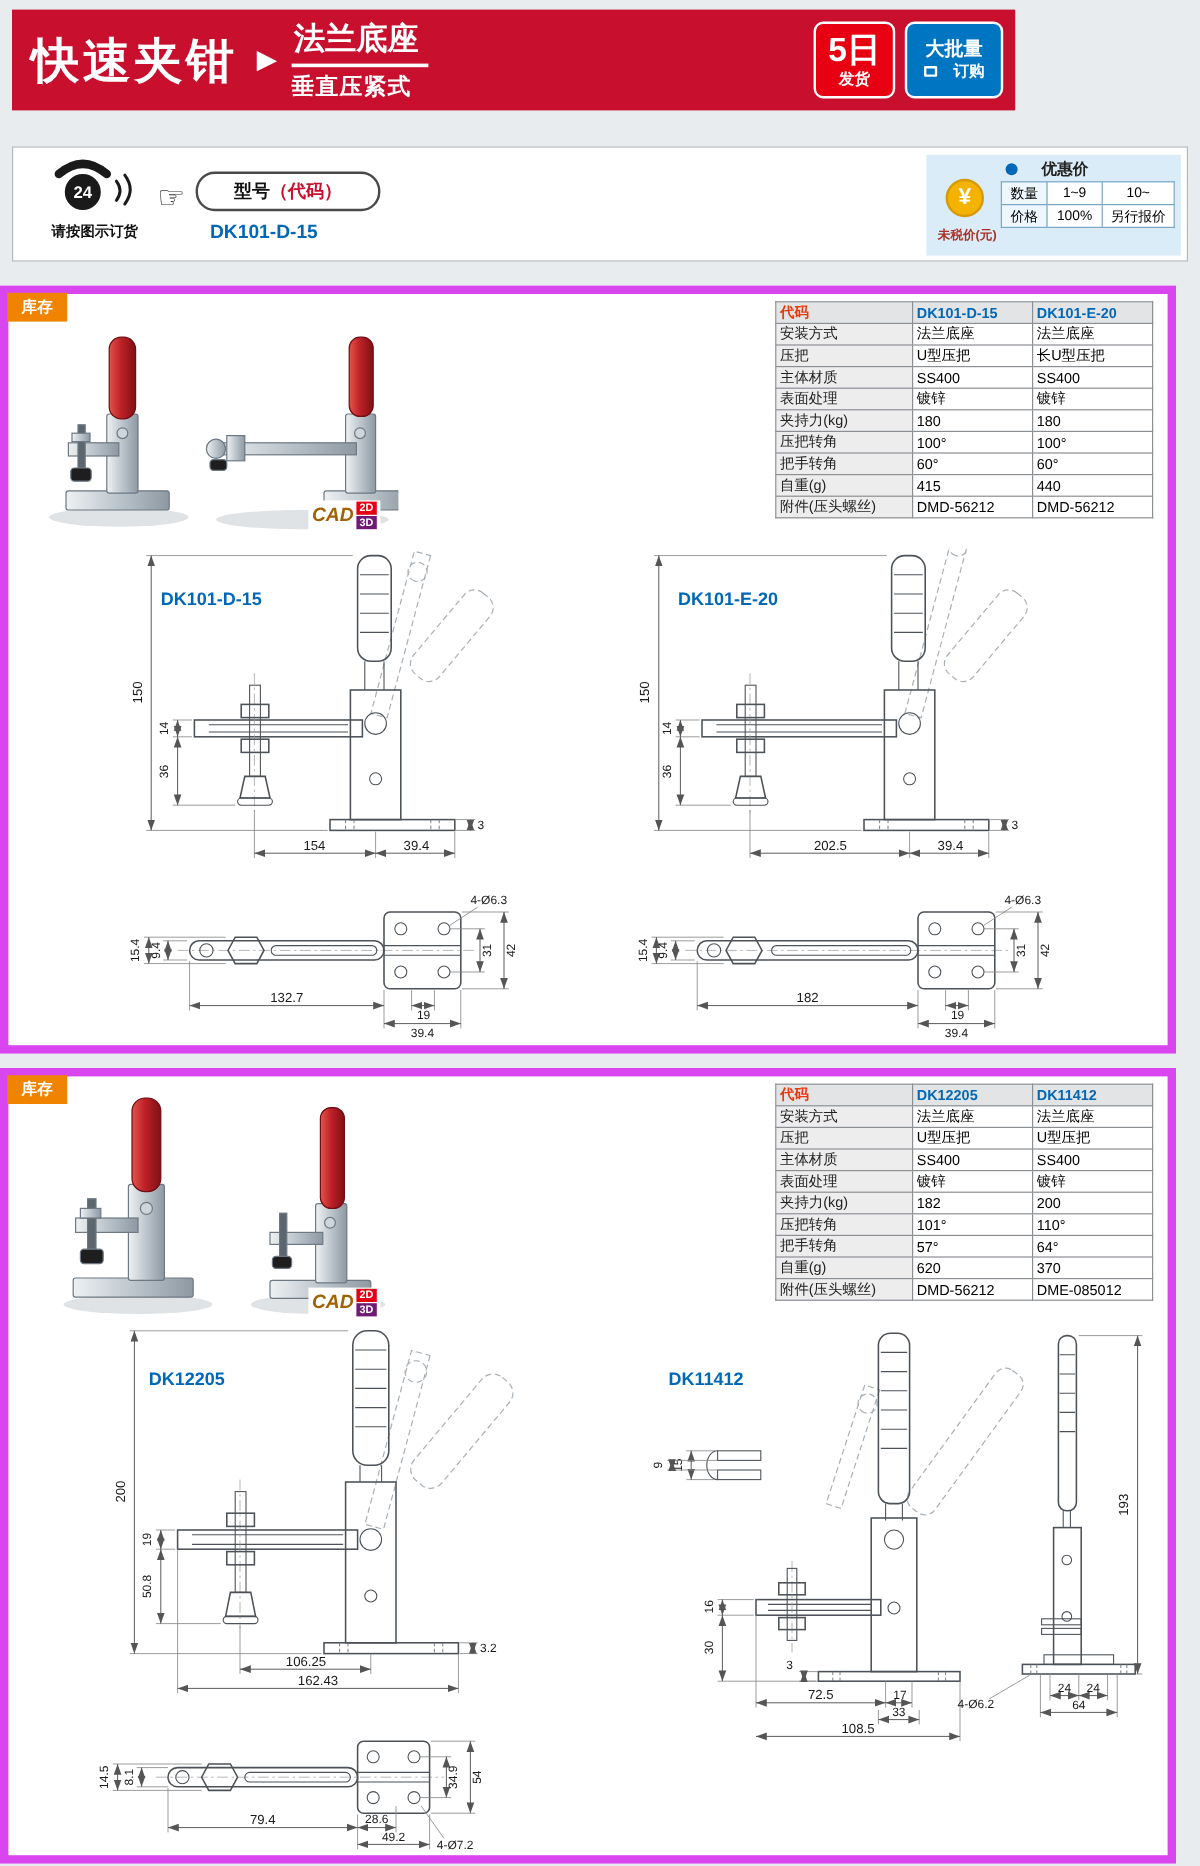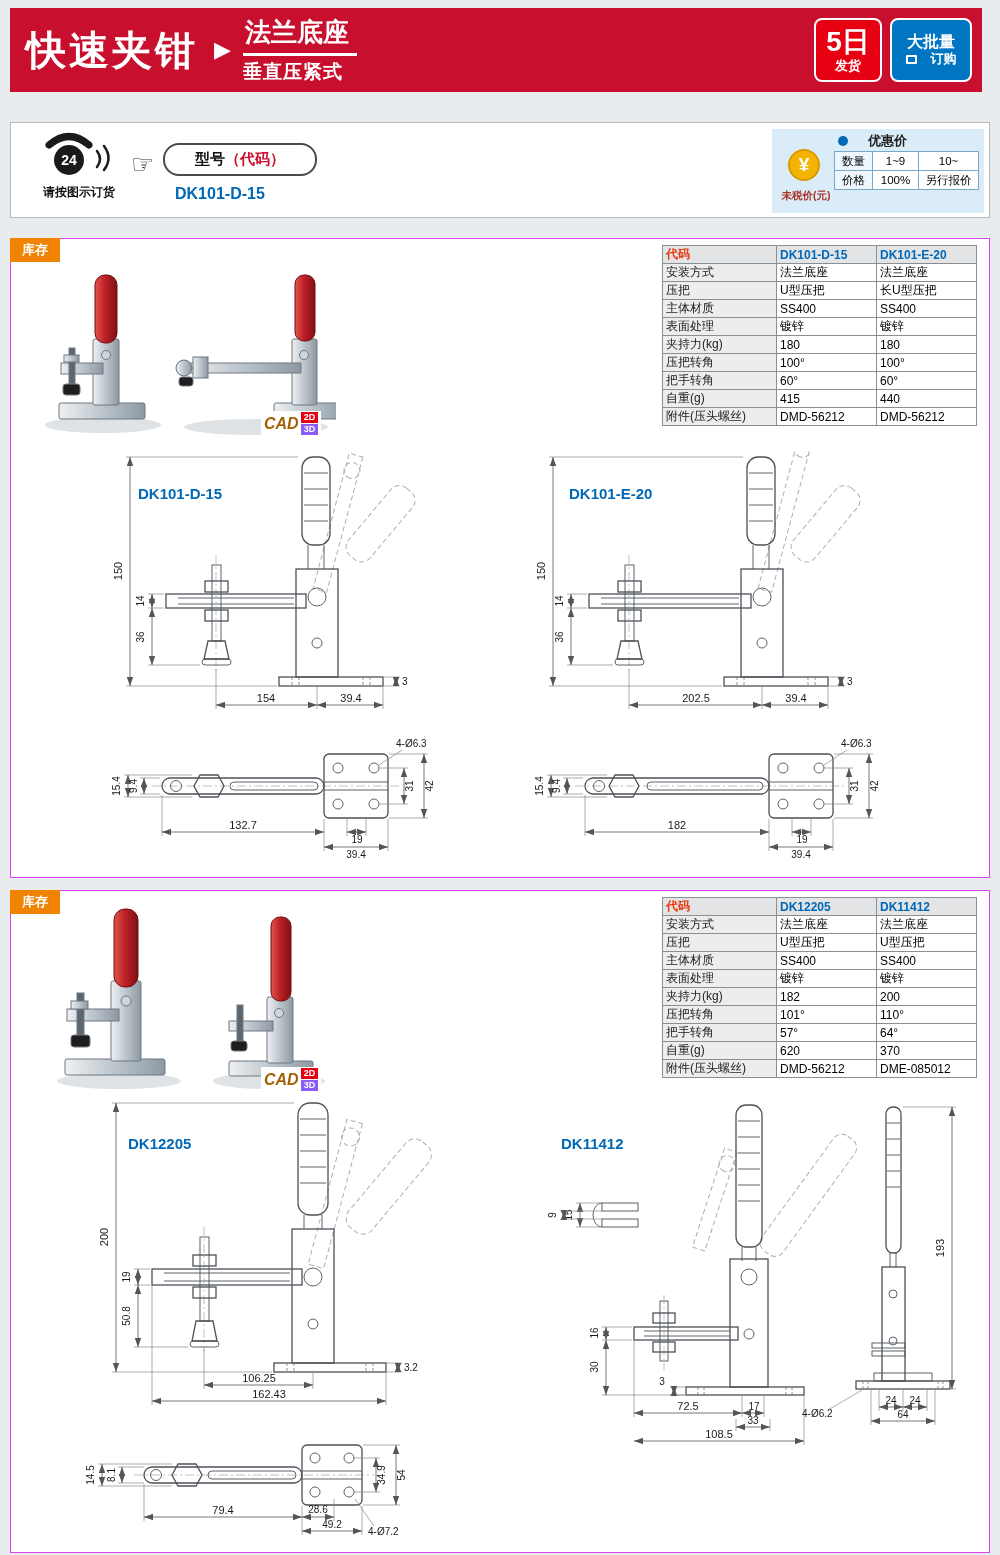--- a/index.html
+++ b/index.html
@@ -1,19 +1,19 @@
 <!DOCTYPE html>
 <html><head>
 <meta charset="utf-8">
 <style>
 *{margin:0;padding:0;box-sizing:border-box}
 html,body{width:1000px;height:1555px}
 body{background:#e9ecee;font-family:"Liberation Sans","DejaVu Sans",sans-serif;position:relative;overflow:hidden}
 
-.topbar{position:absolute;left:10px;top:8px;width:972px;height:84px;background:#c8102e;display:flex;align-items:center;color:#fff}
+.topbar{position:absolute;left:10px;top:8px;width:836px;height:84px;background:#c8102e;display:flex;align-items:center;color:#fff}
 .main-title{font-size:40px;font-weight:bold;margin-left:16px;letter-spacing:3px}
 .title-arrow{font-size:22px;margin:0 12px 0 16px}
 .subtitle-wrap{display:flex;flex-direction:column}
 .subtitle-1{font-size:26px;font-weight:bold;border-bottom:3px solid #fff;padding:0 8px 3px 2px}
 .subtitle-2{font-size:19px;font-weight:bold;margin-top:3px;letter-spacing:1px}
 .badge-wrap{margin-left:auto;display:flex;gap:8px;margin-right:10px}
 .badge{border:2px solid #fff;border-radius:8px;width:68px;height:64px;display:flex;flex-direction:column;align-items:center;justify-content:center;line-height:1.15}
 .badge-ship{background:#e60012}
 .badge-bulk{background:#0075c2;width:82px}
 .badge-big{font-size:28px;font-weight:bold}
@@ -33,32 +33,32 @@
 .price-title{position:absolute;left:66px;top:3px;font-size:13px;font-weight:bold;color:#222;display:flex;align-items:center;gap:20px}
 .dot{width:10px;height:10px;border-radius:50%;background:#0068b7;display:inline-block}
 .coin{position:absolute;left:16px;top:20px;width:32px;height:32px;border-radius:50%;background:#f5b301;border:2px solid #d79a00;color:#fff;font-weight:bold;font-size:19px;display:flex;align-items:center;justify-content:center}
 .price-note{position:absolute;left:0;top:60px;width:68px;text-align:center;font-size:10.5px;color:#a93226;font-weight:bold}
 .price-table{position:absolute;left:62px;top:22px;border-collapse:collapse}
 .price-table td{border:1px solid #7aa7c7;background:#fff;font-size:11.5px;text-align:center;height:19px;padding:0 4px}
 .price-table .pl{width:38px;background:#eef7fd}
 .price-table .p1{width:46px}
 .price-table .p2{width:60px}
 
-.section{position:absolute;left:10px;width:980px;background:#fff;border:1px solid #d946ef}
+.section{position:absolute;left:0;width:980px;background:#fff;border:7px solid #d946ef}
 #section1{top:238px;height:640px}
 #section2{top:890px;height:663px}
 .stock-badge{position:absolute;left:-1px;top:-1px;background:#f08300;color:#fff;font-size:13px;font-weight:bold;padding:3px 12px;z-index:3}
 .photo{position:absolute;left:20px;top:12px}
 .cad-badge{position:absolute;display:flex;align-items:center;gap:2px;z-index:4;background:#fff;padding:1px 3px}
 #cad1{left:250px;top:172px}
 #cad2{left:250px;top:176px}
 .cad-text{font-size:16px;font-weight:bold;color:#a16207;font-style:italic}
 .cad-dims{display:flex;flex-direction:column;gap:1px}
 .cad-2d{background:#e60012;color:#fff;font-size:9px;font-weight:bold;padding:0 3px;line-height:11px}
-.cad-3d{background:#8b5cf6;color:#fff;font-size:9px;font-weight:bold;padding:0 3px;line-height:11px}
+.cad-3d{background:#701a75;color:#fff;font-size:9px;font-weight:bold;padding:0 3px;line-height:11px}
 .spec{position:absolute;right:12px;top:6px;border-collapse:collapse;z-index:2}
 .spec td{border:1px solid #8b8f93;font-size:12px;text-align:left;height:16px;padding:0 3px}
 .spec .lbl{width:114px;background:#ededee;color:#222}
 .spec .val{width:100px;background:#fff}
 .spec .hl{color:#e8380d;font-weight:bold;background:#e3e4e5}
 .spec .hc{color:#0068b7;font-weight:bold;background:#e3e4e5}
 .draw-wrap{position:absolute}
 .draw-wrap svg{position:absolute;left:0;top:0}
 .draw-label{position:absolute;color:#0068b7;font-size:15px;font-weight:bold;z-index:2}
 

